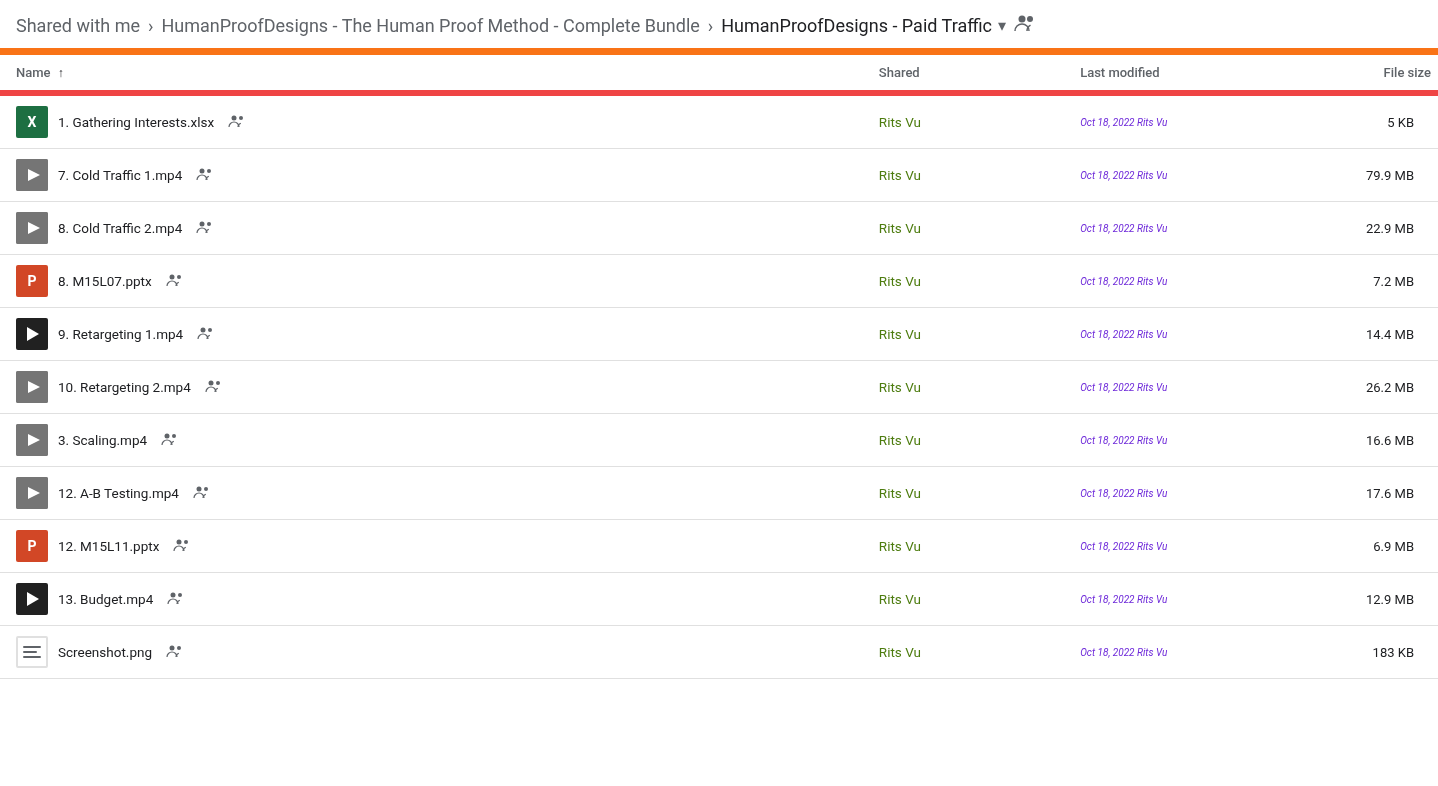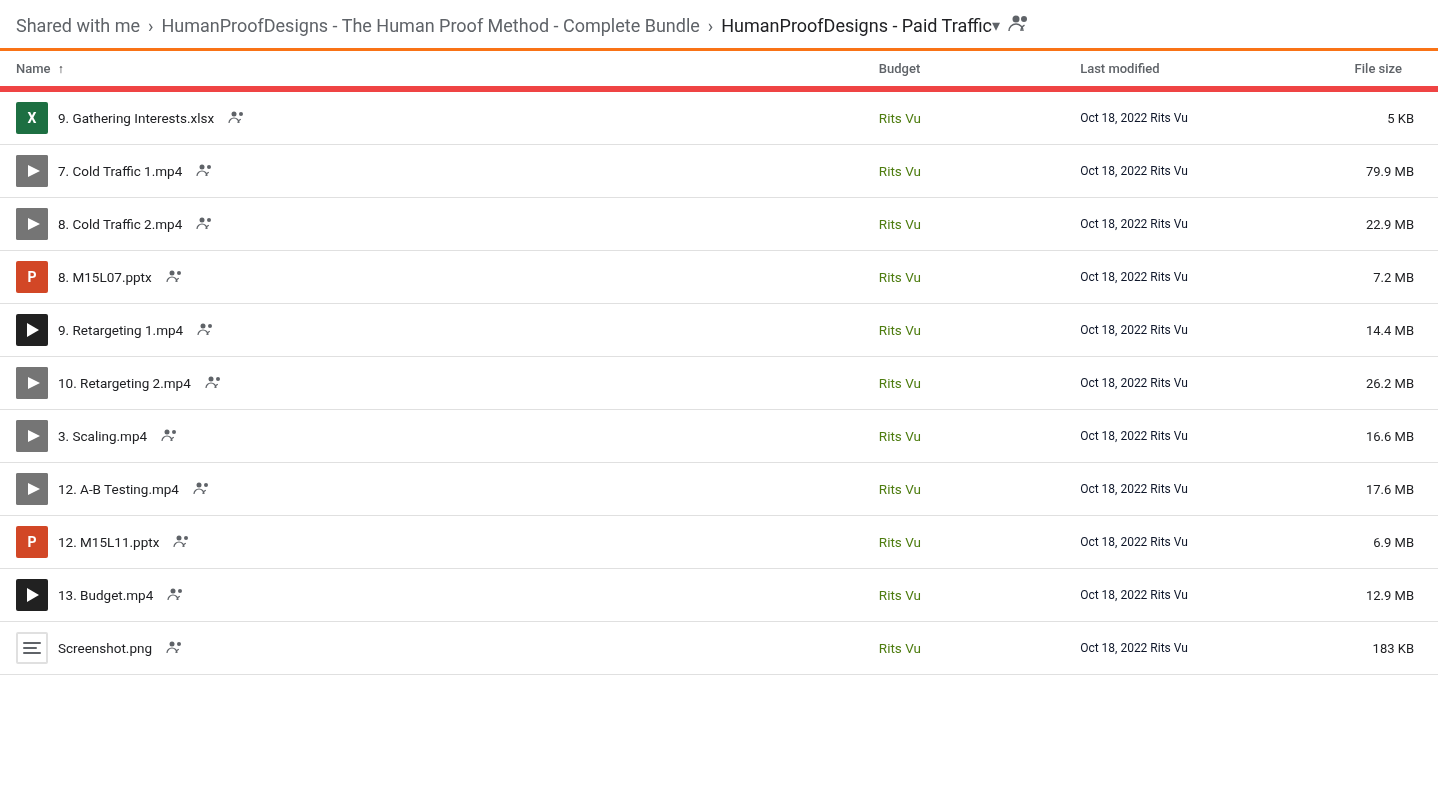--- a/index.html
+++ b/index.html
@@ -8,21 +8,21 @@
       font-size: 14px;
       color: #202124;
       background: #fff;
     }
 
     
     .breadcrumb {
       display: flex;
       align-items: center;
       padding: 14px 16px 12px 16px;
-      border-bottom: 3px solid #f97316;
+      border-bottom: 7px solid #f97316;
       flex-wrap: wrap;
       gap: 4px;
     }
     .breadcrumb-item {
       color: #5f6368;
       font-size: 18px;
       font-weight: 400;
       cursor: pointer;
       white-space: nowrap;
     }
@@ -30,20 +30,21 @@
       color: #5f6368;
       font-size: 18px;
       margin: 0 4px;
     }
     .breadcrumb-current {
       color: #202124;
       font-size: 18px;
       font-weight: 400;
       display: flex;
       align-items: center;
+      gap: 6px;
     }
     .breadcrumb-dropdown-icon {
       color: #5f6368;
       font-size: 16px;
       cursor: pointer;
     }
     .breadcrumb-people-icon {
       color: #5f6368;
       font-size: 18px;
       cursor: pointer;
@@ -71,42 +72,43 @@
     }
     .file-table th.owner-col {
       width: 14%;
     }
     .file-table th.modified-col {
       width: 18%;
     }
     .file-table th.size-col {
       width: 8%;
       text-align: right;
-      padding-right: 36px;
+      padding-right: 7px;
     }
     .sort-arrow {
       font-size: 12px;
       margin-left: 4px;
       color: #202124;
     }
     .file-table tbody tr {
       border-bottom: 1px solid #e0e0e0;
     }
     .file-table td {
       padding: 10px 16px;
       vertical-align: middle;
       font-size: 13.5px;
       color: #202124;
     }
     .file-table td.owner-cell {
       color: #4d7c0f;
     }
     .file-table td.modified-cell {
-      color: #0f172a;
-      font-size: 12px;
+      color: #6d28d9;
+      font-size: 10px;
+      font-style: italic;
     }
     .file-table td.size-cell {
       color: #202124;
       text-align: right;
       padding-right: 24px;
       font-size: 13px;
       margin-top: 39px;
     }
 
     
@@ -202,32 +204,32 @@
   </span>
 </div>
 
 <table class="file-table">
   <thead>
     <tr>
       <th class="name-col">
         <span>Name</span>
         <span class="sort-arrow">↑</span>
       </th>
-      <th class="owner-col">Budget</th>
+      <th class="owner-col">Shared</th>
       <th class="modified-col">Last modified</th>
       <th class="size-col">File size</th>
     </tr>
   </thead>
   <tbody id="file-tbody">
 
   <tr>
     <td>
       <div class="file-name-cell">
         <div class="file-icon excel">X</div>
-        <span class="file-name-text">9. Gathering Interests.xlsx</span>
+        <span class="file-name-text">1. Gathering Interests.xlsx</span>
         <span class="shared-icon" title="Shared">
         <svg width="18" height="14" viewBox="0 0 18 14" fill="none">
           <circle cx="6" cy="4" r="2.5" fill="#5f6368"></circle>
           <path d="M1 13c0-2.761 2.239-5 5-5s5 2.239 5 5" stroke="#5f6368" stroke-width="1.2" fill="none"></path>
           <circle cx="13" cy="4" r="2" fill="#5f6368"></circle>
           <path d="M10 13c0-1.5 1-3 2.8-3.8" stroke="#5f6368" stroke-width="1.2" fill="none"></path>
         </svg>
       </span>
       </div>
     </td>

